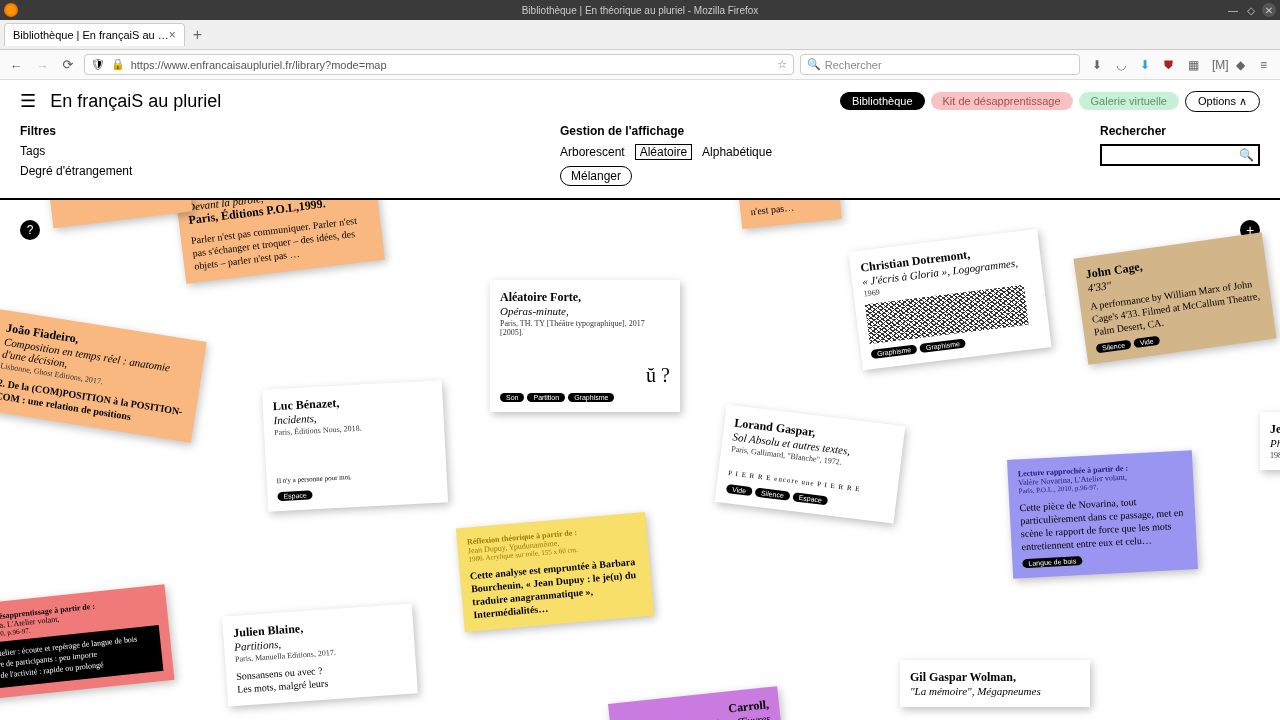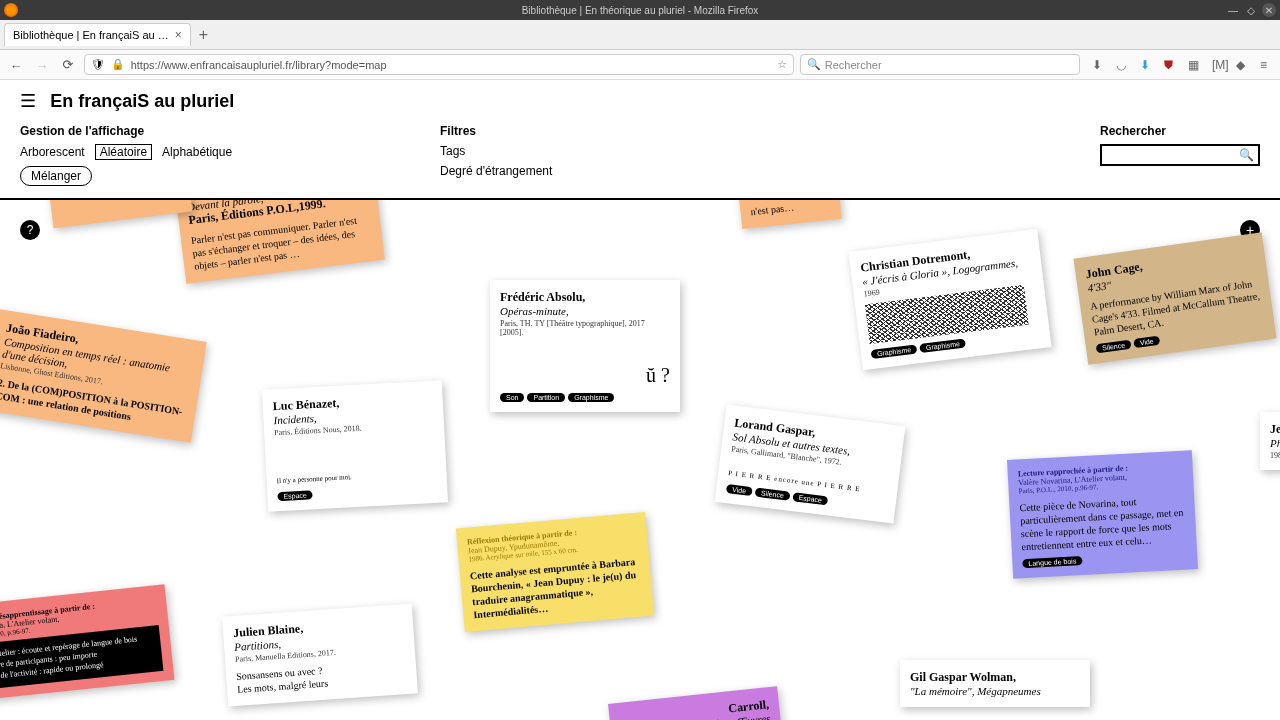--- a/index.html
+++ b/index.html
@@ -7,40 +7,40 @@
 
 
 .titlebar { background: #3a3a3a; height: 20px; display: flex; align-items: center; color: #ccc; font-size: 10px; position: relative; }
 .titlebar .ffx-icon { width: 14px; height: 14px; background: radial-gradient(circle, #ff9500 40%, #d63e00 100%); border-radius: 50%; margin-left: 4px; }
 .titlebar .title { position: absolute; left: 50%; transform: translateX(-50%); }
 .titlebar .win-controls { position: absolute; right: 4px; display: flex; gap: 4px; }
 .titlebar .win-controls span { width: 14px; height: 14px; display: inline-flex; align-items: center; justify-content: center; font-size: 10px; }
 .titlebar .win-close { background: #555; border-radius: 50%; }
 
 .tabbar { background: #f0f0f0; height: 30px; display: flex; align-items: center; border-bottom: 1px solid #ccc; }
-.tab { background: #fff; border: 1px solid #ccc; border-bottom: none; border-radius: 4px 4px 0 0; padding: 4px 8px; font-size: 11px; display: flex; align-items: center; gap: 6px; margin-left: 4px; }
+.tab { background: #fff; border: 1px solid #ccc; border-bottom: none; border-radius: 4px 4px 0 0; padding: 4px 8px; font-size: 11px; display: flex; align-items: center; margin-left: 4px; }
 .tab .close { font-size: 12px; color: #666; }
 .newtab { margin-left: 8px; color: #666; font-size: 16px; }
 
 .urlbar { height: 30px; display: flex; align-items: center; padding: 0 6px; gap: 6px; border-bottom: 1px solid #ddd; background: #fafafa; }
 .urlbar .navbtn { width: 20px; color: #555; font-size: 13px; text-align: center; }
 .urlbar .navbtn.disabled { color: #bbb; }
 .addr { flex: 1; border: 1px solid #ccc; border-radius: 4px; padding: 3px 6px; font-size: 11px; display: flex; align-items: center; gap: 6px; background: #fff; }
 .addr .lock { color: #666; font-size: 11px; }
 .addr .url { color: #555; }
 .addr .star { margin-left: auto; color: #888; }
 .searchbox { width: 280px; border: 1px solid #ccc; border-radius: 4px; padding: 3px 6px; font-size: 11px; display: flex; align-items: center; gap: 4px; background: #fff; color: #888; }
 .toolbar-icons { display: flex; gap: 10px; margin-left: 6px; }
 .toolbar-icons span { width: 14px; height: 14px; color: #666; font-size: 12px; }
 
 
 .page-header { padding: 10px 20px 4px; display: flex; align-items: center; justify-content: space-between; }
 .page-header .left { display: flex; align-items: center; gap: 14px; }
 .hamburger { font-size: 18px; }
-.site-title { font-size: 18px; font-weight: bold; text-align: right; }
+.site-title { font-size: 18px; font-weight: normal; text-align: right; }
 .header-pills { display: flex; gap: 6px; align-items: center; }
 .pill { padding: 3px 12px; border-radius: 12px; font-size: 11px; }
 .pill.dark { background: #000; color: #fff; }
 .pill.pink { background: #f9c2c2; color: #a05050; }
 .pill.green { background: #c8f0d8; color: #609070; }
 .pill.outline { border: 1px solid #000; background: #fff; color: #000; }
 
 
 .controls { display: flex; padding: 8px 20px 12px; font-size: 12px; border-bottom: 2px solid #000; }
 .ctrl-group { display: flex; flex-direction: column; gap: 6px; }
@@ -122,37 +122,43 @@
     <span>◆</span>
     <span>≡</span>
   </div>
 </div>
 
 <div class="page-header">
   <div class="left">
     <span class="hamburger">☰</span>
     <span class="site-title">En françaiS au pluriel</span>
   </div>
+  <div class="header-pills">
+    <span class="pill dark">Bibliothèque</span>
+    <span class="pill pink">Kit de désapprentissage</span>
+    <span class="pill green">Galerie virtuelle</span>
+    <span class="pill outline">Options ∧</span>
+  </div>
 </div>
 
 <div class="controls">
+  <div class="ctrl-group g2">
+    <span class="ctrl-title">Filtres</span>
+    <span class="opt">Tags</span>
+    <span class="opt">Degré d'étrangement</span>
+  </div>
   <div class="ctrl-group g1">
     <span class="ctrl-title">Gestion de l'affichage</span>
     <div class="ctrl-row">
       <span class="opt">Arborescent</span>
       <span class="opt boxed">Aléatoire</span>
       <span class="opt">Alphabétique</span>
     </div>
     <span class="btn-outline">Mélanger</span>
   </div>
-  <div class="ctrl-group g2">
-    <span class="ctrl-title">Filtres</span>
-    <span class="opt">Tags</span>
-    <span class="opt">Degré d'étrangement</span>
-  </div>
   <div class="ctrl-group g3">
     <span class="ctrl-title">Rechercher</span>
     <div class="search-field">
       <span>🔍</span>
     </div>
   </div>
 </div>
 
 <div class="canvas">
   <div class="help-btn">?</div>
@@ -174,21 +180,21 @@
   </div>
 
   <div class="card orange" style="top:125px; left:-10px; transform:rotate(9deg); width:210px;">
     <div class="author">João Fiadeiro,</div>
     <div class="title">Composition en temps réel : anatomie d'une décision,</div>
     <div class="pub">Lisbonne, Ghost Editions, 2017.</div>
     <div class="body" style="font-weight:bold">2. De la (COM)POSITION à la POSITION-COM : une relation de positions</div>
   </div>
 
   <div class="card" style="top:80px; left:490px; width:190px;">
-    <div class="author">Frédéric Absolu,</div>
+    <div class="author">Aléatoire Forte,</div>
     <div class="title">Opéras-minute,</div>
     <div class="pub">Paris, TH. TY [Théâtre typographique], 2017 [2005].</div>
     <div style="height:40px; margin-top:10px; display:flex; justify-content:flex-end; align-items:flex-end; gap:6px; font-size:20px; font-family:serif;">ŭ ?</div>
     <div class="tags">
       <span class="tag">Son</span>
       <span class="tag">Partition</span>
       <span class="tag">Graphisme</span>
     </div>
   </div>
 

